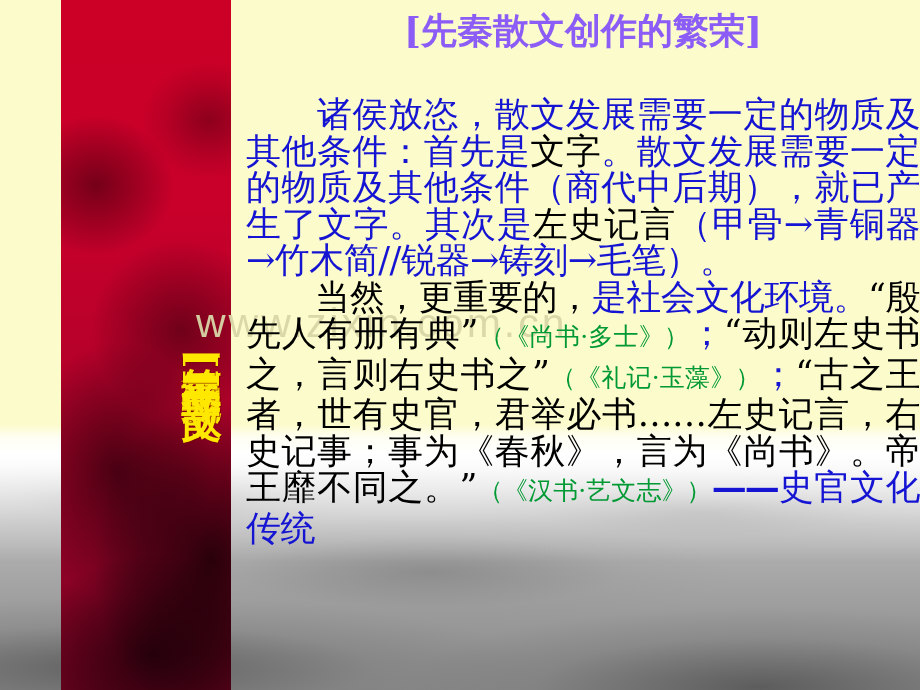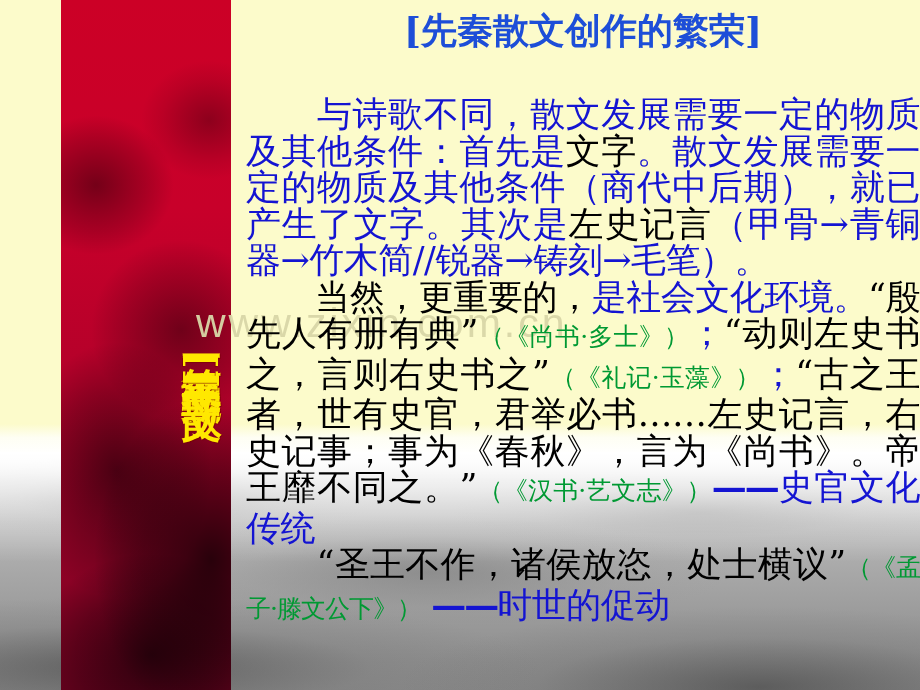--- a/index.html
+++ b/index.html
@@ -97,21 +97,21 @@
     position: absolute;
     left: 246px; top: 0;
     width: 674px; height: 690px;
   }
 
   .title {
     position: absolute;
     left: 0; top: 8px;
     width: 674px;
     text-align: center;
-    color: #1d4ed8;
+    color: #8b5cf6;
     font-family: "DejaVu Serif", "Liberation Serif", serif;
     font-weight: bold;
     font-size: 36px;
     line-height: 44px;
     white-space: nowrap;
   }
 
   .body-text {
     position: absolute;
     left: 0; top: 96px;
@@ -150,21 +150,20 @@
   </div>
 
   <div class="watermark">www.zixin.com.cn</div>
 
   <div class="content">
 
     <div class="title">[先秦散文创作的繁荣]</div>
 
     <div class="body-text">
 
-      <p class="ind" style="text-indent:0"><span class="blue">　　与诗歌不同，散文发展需要一定的物质及其他条件：首先是</span><span class="red">文字</span><span class="blue">。散文发展需要一定的物质及其他条件（商代中后期），就已产生了文字。其次是</span><span class="red">左史记言</span><span class="blue">（甲骨→青铜器→竹木简//锐器→铸刻→毛笔）。</span></p>
+      <p class="ind" style="text-indent:0"><span class="blue">　　诸侯放恣，散文发展需要一定的物质及其他条件：首先是</span><span class="red">文字</span><span class="blue">。散文发展需要一定的物质及其他条件（商代中后期），就已产生了文字。其次是</span><span class="red">左史记言</span><span class="blue">（甲骨→青铜器→竹木简//锐器→铸刻→毛笔）。</span></p>
 
       <p><span class="red">　　当然，更重要的，</span><span class="blue">是社会文化环境。</span><span class="red">“殷先人有册有典”</span><span class="green small">（《尚书·多士》）</span><span class="blue">；</span><span class="red">“动则左史书之，言则右史书之”</span><span class="green small">（《礼记·玉藻》）</span><span class="blue">；</span><span class="red">“古之王者，世有史官，君举必书……左史记言，右史记事；事为《春秋》，言为《尚书》。帝王靡不同之。”</span><span class="green small">（《汉书·艺文志》）</span><span class="dash">——</span><span class="blue">史官文化传统</span></p>
 
-      <p><span class="red">　　“圣王不作，诸侯放恣，处士横议”</span><span class="green small">（《孟子·滕文公下》）</span><span class="dash"> ——</span><span class="blue">时世的促动</span></p>
 
     </div>
   </div>
 </div>
 
 </body></html>

